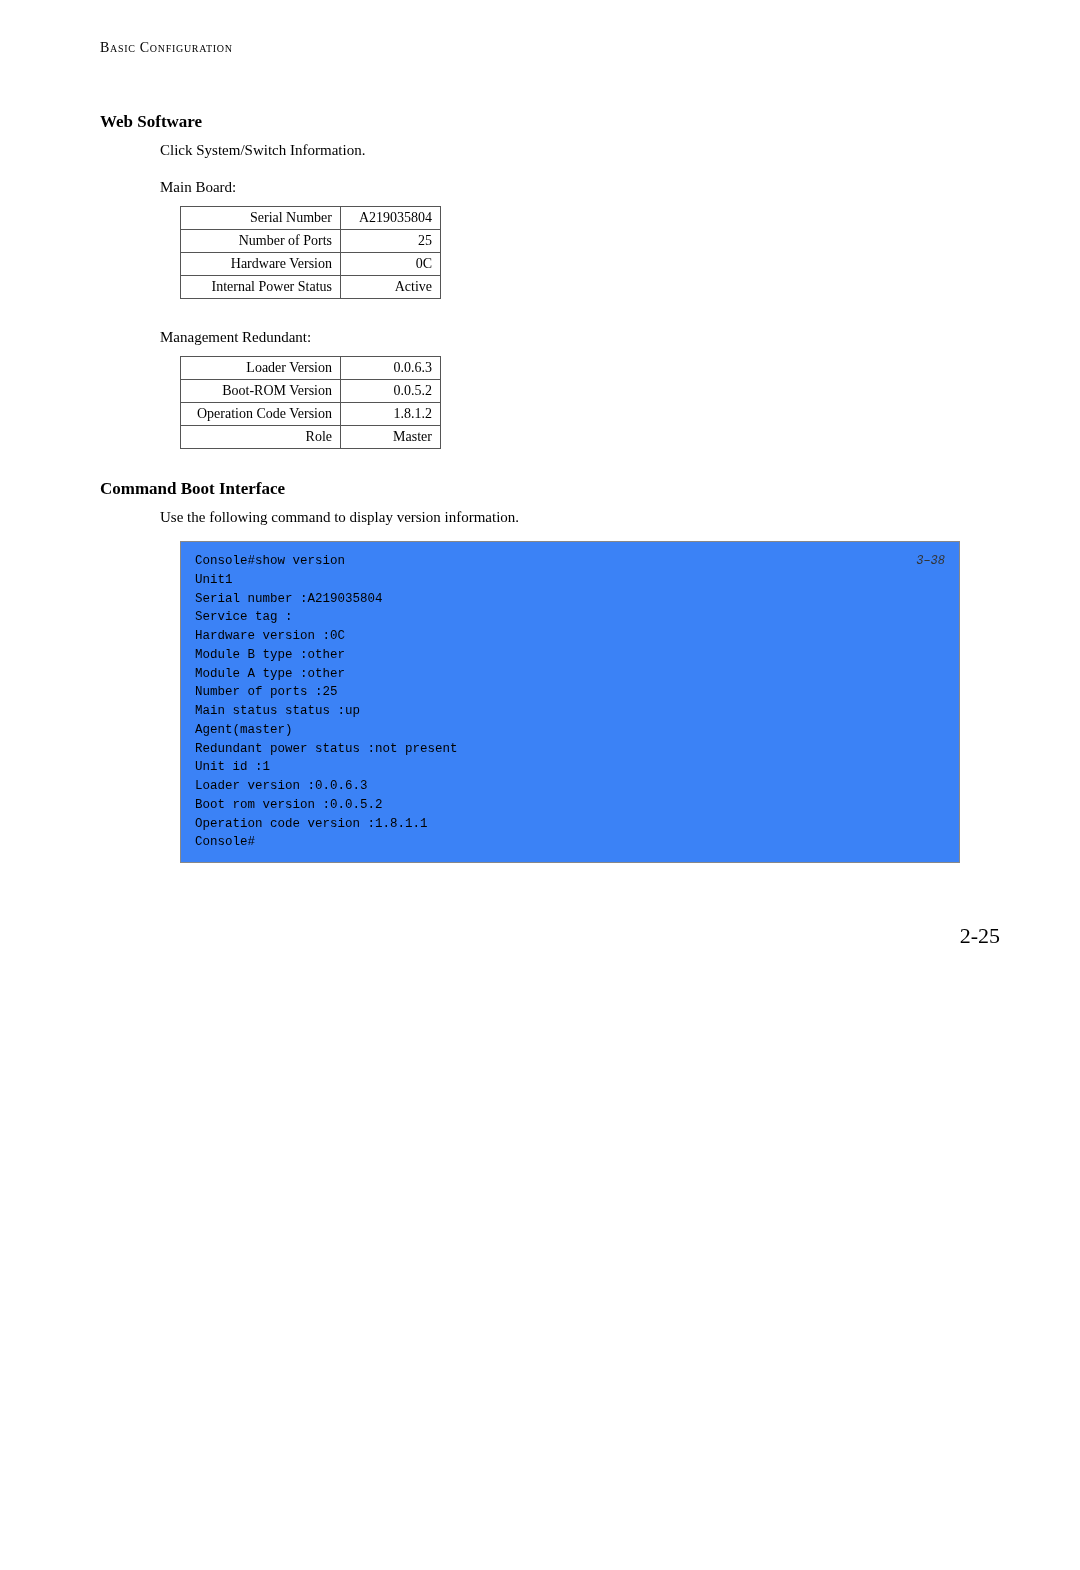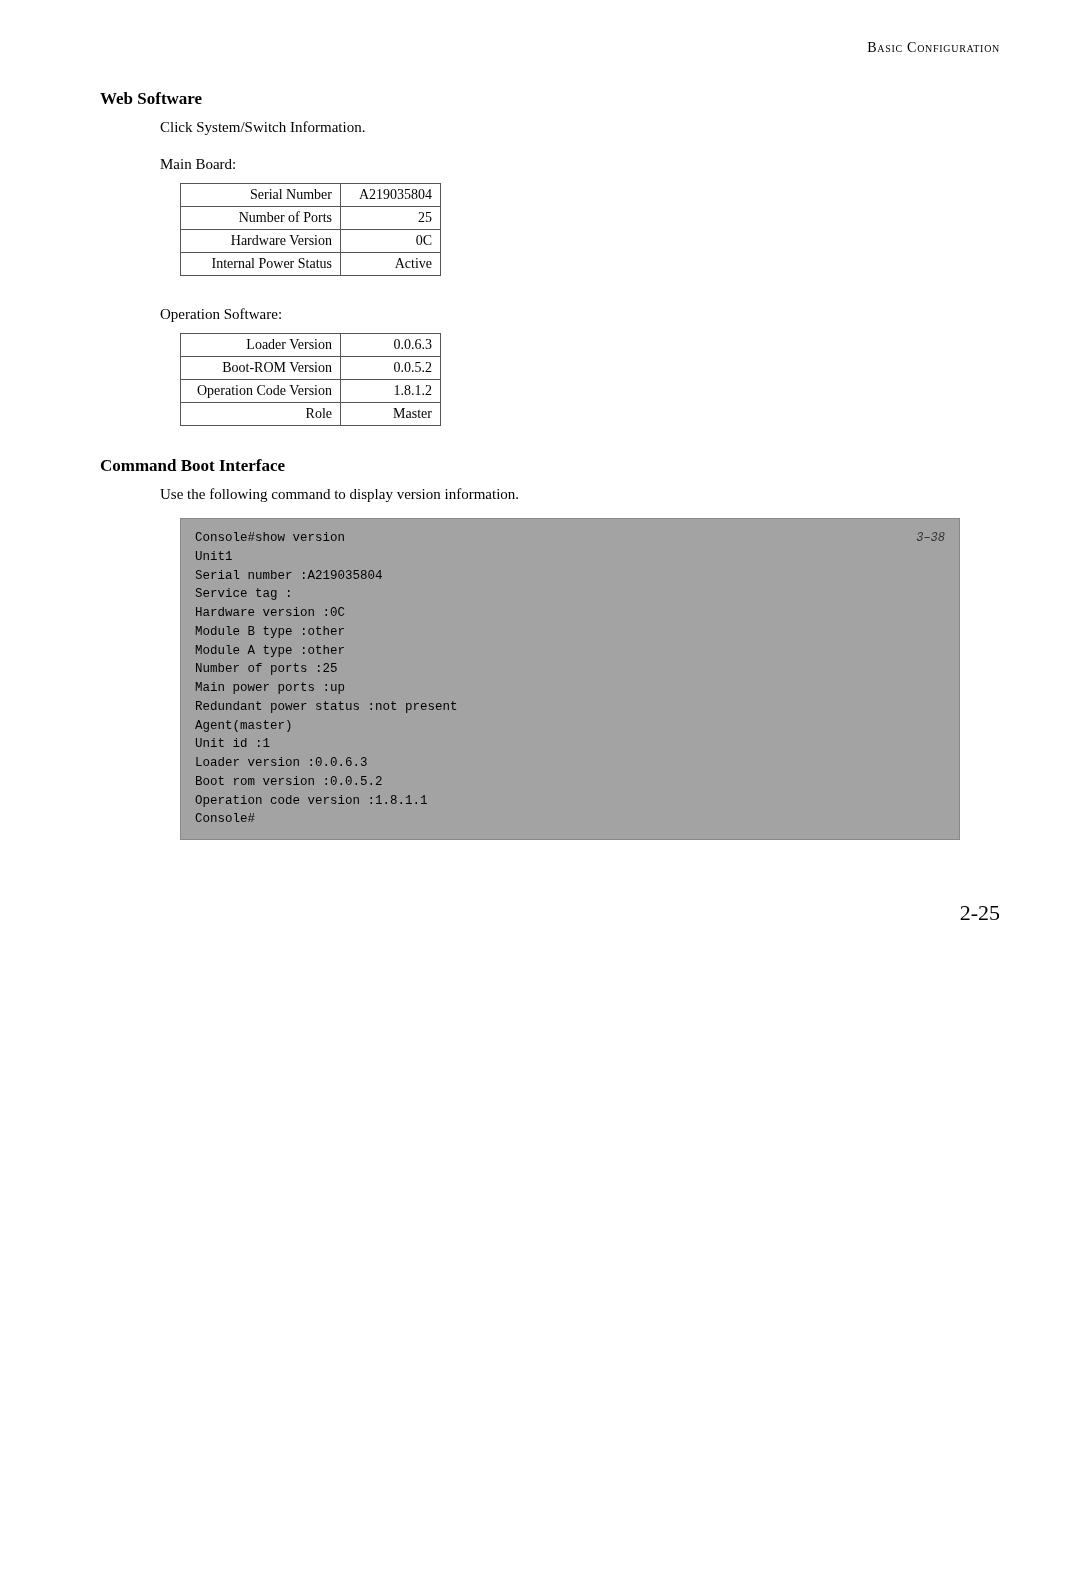--- a/index.html
+++ b/index.html
@@ -12,25 +12,24 @@
       background: #ffffff;
       font-family: "Times New Roman", Times, serif;
       font-size: 15px;
       color: #000000;
       width: 1080px;
       min-height: 1570px;
       padding: 40px 80px 60px 100px;
     }
 
     .page-header {
-      text-align: right;
       font-style: italic;
       font-size: 14px;
       letter-spacing: 0.05em;
-      margin-bottom: 33px;
+      margin-bottom: 56px;
       font-family: "Times New Roman", Times, serif;
     }
 
     .page-header .basic {
       font-variant: small-caps;
       font-style: normal;
     }
 
     .page-header .config {
       font-variant: small-caps;
@@ -89,21 +88,21 @@
       margin-bottom: 15px;
     }
 
     .code-block {
       font-family: "Courier New", Courier, monospace;
       font-size: 12.5px;
       border: 1px solid #888888;
       padding: 10px 14px;
       margin-left: 80px;
       margin-right: 40px;
-      background: #a3a3a3;
+      background: #3b82f6;
       line-height: 1.5;
       position: relative;
     }
 
     .code-line-first {
       display: flex;
       justify-content: space-between;
     }
 
     .code-ref {
@@ -146,21 +145,21 @@
         <td>Hardware Version</td>
         <td>0C</td>
       </tr>
       <tr>
         <td>Internal Power Status</td>
         <td>Active</td>
       </tr>
     </tbody>
 </table>
 
-<div class="subsection-title">Operation Software:</div>
+<div class="subsection-title">Management Redundant:</div>
 <table class="info-table">
   <tbody id="management-software-tbody">
       <tr>
         <td>Loader Version</td>
         <td>0.0.6.3</td>
       </tr>
       <tr>
         <td>Boot-ROM Version</td>
         <td>0.0.5.2</td>
       </tr>
@@ -184,23 +183,23 @@
     <span class="code-ref">3–38</span>
   </div>
   <div id="code-lines-container">
       <div>Unit1</div>
       <div> Serial number       :A219035804</div>
       <div> Service tag         :</div>
       <div> Hardware version    :0C</div>
       <div> Module B type       :other</div>
       <div> Module A type       :other</div>
       <div> Number of ports     :25</div>
-      <div> Main power ports   :up</div>
+      <div> Main status status   :up</div>
+      <div>Agent(master)</div>
       <div> Redundant power status :not present</div>
-      <div>Agent(master)</div>
       <div> Unit id             :1</div>
       <div> Loader version      :0.0.6.3</div>
       <div> Boot rom version    :0.0.5.2</div>
       <div> Operation code version :1.8.1.1</div>
       <div>Console#</div>
     </div>
 </div>
 
 <div class="page-number">2-25</div>
 

